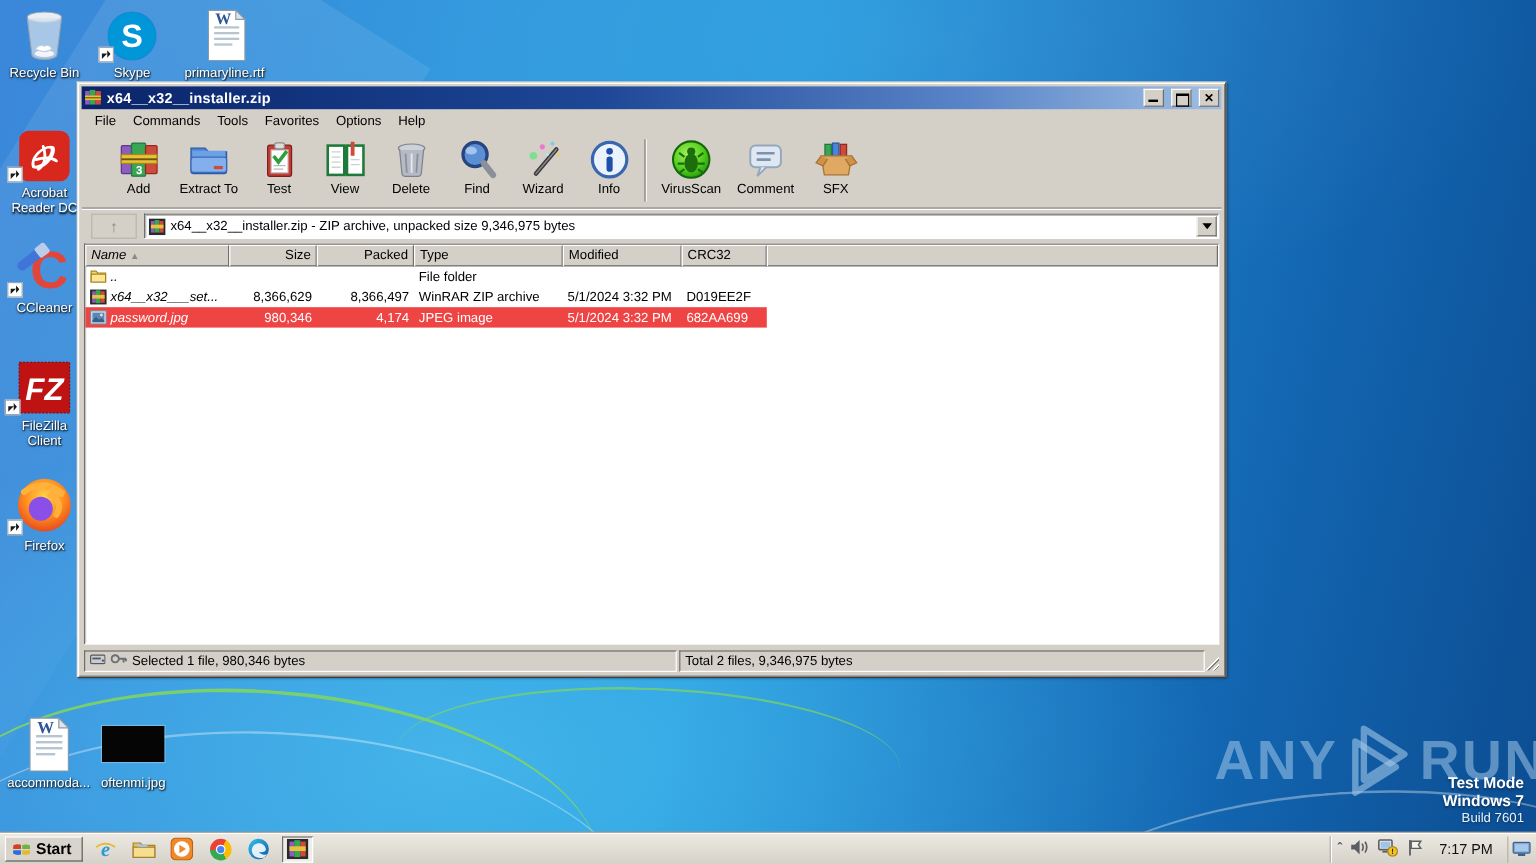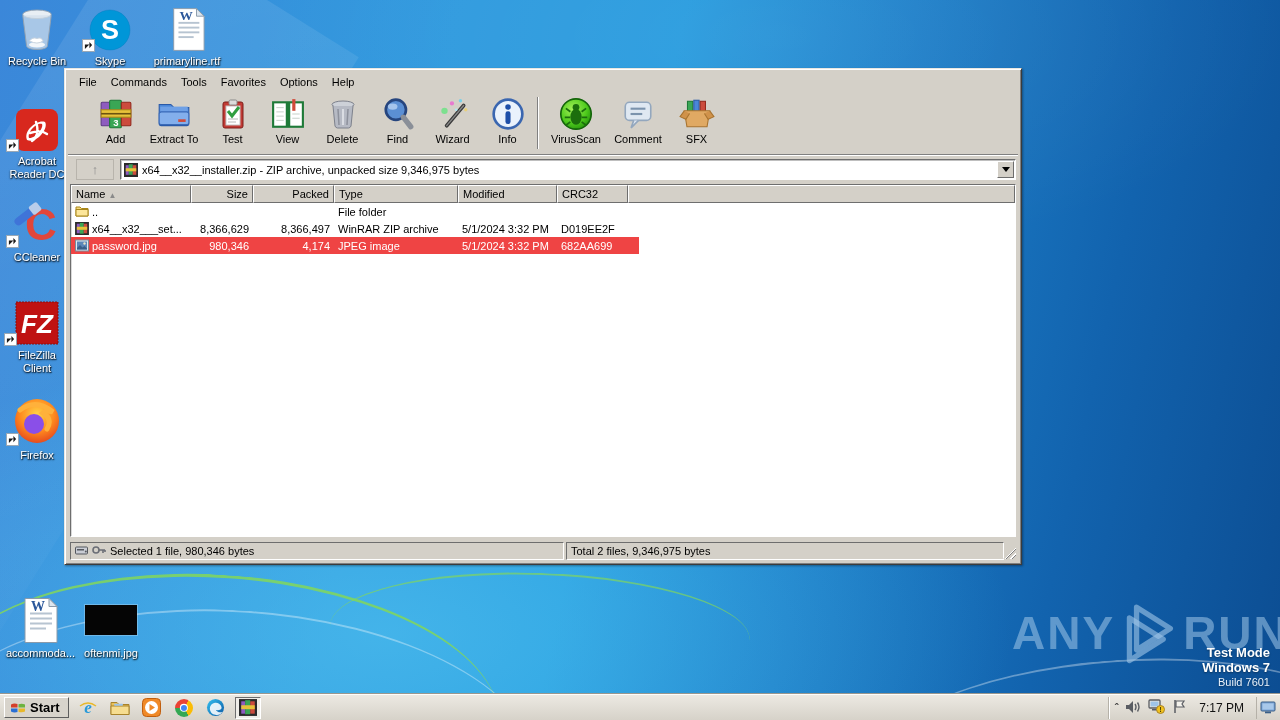--- a/index.html
+++ b/index.html
@@ -66,21 +66,21 @@
   .lheader { display:flex; height:18px; flex:0 0 18px; background:#d4d0c8; }
   .hcell { border:1px solid; border-color:#ffffff #6e6e6e #6e6e6e #ffffff; padding:2px 4px 0 4px; white-space:nowrap; overflow:hidden; cursor:pointer; }
   .hcell.r { text-align:right; }
   .hcell .sort { color:#8a8a8a; font-size:8px; }
   .lrow { display:flex; height:17px; align-items:center; cursor:pointer; }
   .lrow .cols { display:flex; width:568px; height:17px; align-items:center; }
   .cell { padding:0 4px; white-space:nowrap; overflow:hidden; }
   .cell.name { display:flex; align-items:center; gap:3px; }
   .cell .fico { width:14px; height:13px; flex:0 0 14px; display:inline-flex; }
   .lrow.selected .cols { background:#ef4444; color:#fff; }
-  .c-name{width:120px;} .c-size{width:62px;text-align:right;} .c-packed{width:81px;text-align:right;} .c-type{width:124px;} .c-mod{width:99px;} .c-crc{width:71px;}
+  .c-name{width:120px;font-style:italic;} .c-size{width:73px;text-align:right;} .c-packed{width:81px;text-align:right;} .c-type{width:124px;} .c-mod{width:99px;} .c-crc{width:71px;}
 
   .statusbar { height:22px; flex:0 0 22px; display:flex; align-items:center; gap:2px; padding:2px 14px 1px 2px; position:relative; }
   .spanel { height:18px; border:1px solid; border-color:#6e6e6e #ffffff #ffffff #6e6e6e; display:flex; align-items:center; padding:0 4px; gap:4px; }
   .spanel.left { width:494px; }
   .spanel.right { flex:1; }
   .grip { position:absolute; right:2px; bottom:2px; width:13px; height:13px; background:repeating-linear-gradient(135deg, #d4d0c8 0 2px, #fff 2px 3px, #808080 3px 4px); clip-path:polygon(100% 0, 100% 100%, 0 100%); }
 
   
   .taskbar { position:absolute; left:0; bottom:0; width:1280px; height:26px; background:linear-gradient(#ece9e2, #d6d2c9); border-top:1px solid #fdfdfb; box-shadow:0 -1px 0 #9a978e; display:flex; align-items:center; padding:0 2px; }
   .startbtn { height:21px; margin-left:2px; display:flex; align-items:center; gap:4px; padding:0 8px 0 5px; background:#d8d4cc; border:1px solid; border-color:#ffffff #5e5e5e #5e5e5e #ffffff; font-weight:bold; font-size:13px; cursor:pointer; }
@@ -264,20 +264,36 @@
     </div>
     <div class="txt">
       <div class="b">Test Mode</div>
       <div class="b">Windows 7</div>
       <div class="n">Build 7601</div>
     </div>
   </div>
 
   <div class="win">
 
+    <div class="titlebar">
+      <span class="ticon">
+        <svg width="15" height="15" viewBox="0 0 16 16">
+          <rect x="0" y="0" width="16" height="16" fill="#6e5ec8" opacity="0"></rect>
+          <rect x="1" y="2" width="4" height="12" fill="#8e5bbf"></rect>
+          <rect x="5" y="1" width="5" height="13" fill="#3aa655"></rect>
+          <rect x="10" y="2" width="5" height="12" fill="#cc4b3d"></rect>
+          <rect x="1" y="6" width="14" height="4" fill="#e7c23a"></rect>
+          <rect x="1" y="7.5" width="14" height="1" fill="#6b5310"></rect>
+        </svg>
+      </span>
+      <span class="ttext">x64__x32__installer.zip</span>
+      <span class="capbtn min"></span>
+      <span class="capbtn max"></span>
+      <span class="capbtn cls"></span>
+    </div>
 
     <div class="menubar">
       <span class="menu-item">File</span>
       <span class="menu-item">Commands</span>
       <span class="menu-item">Tools</span>
       <span class="menu-item">Favorites</span>
       <span class="menu-item">Options</span>
       <span class="menu-item">Help</span>
     </div>
 

